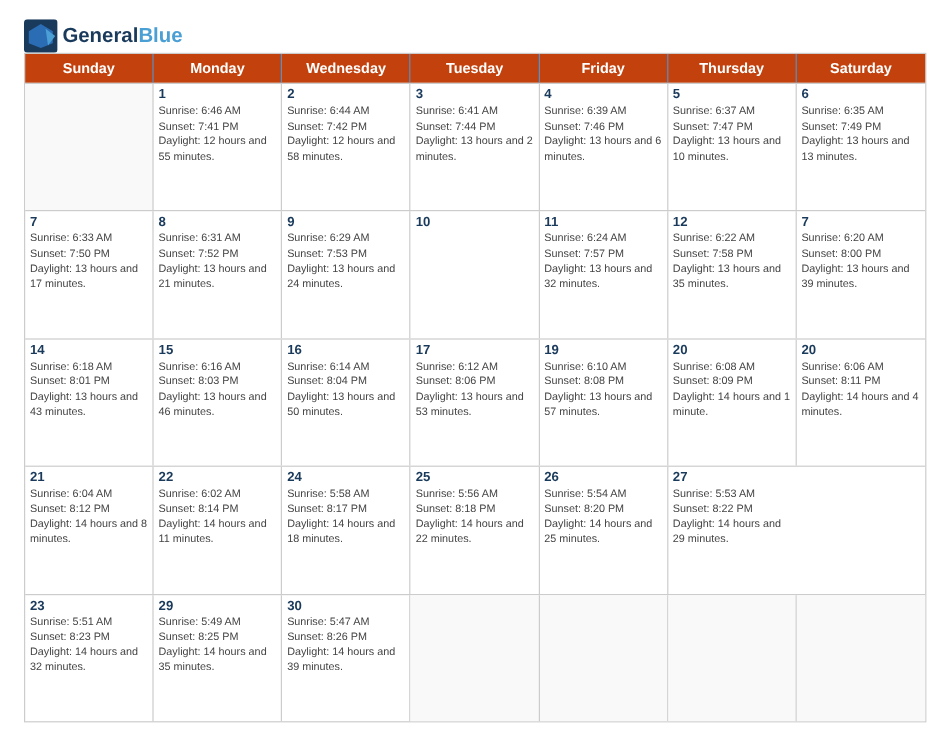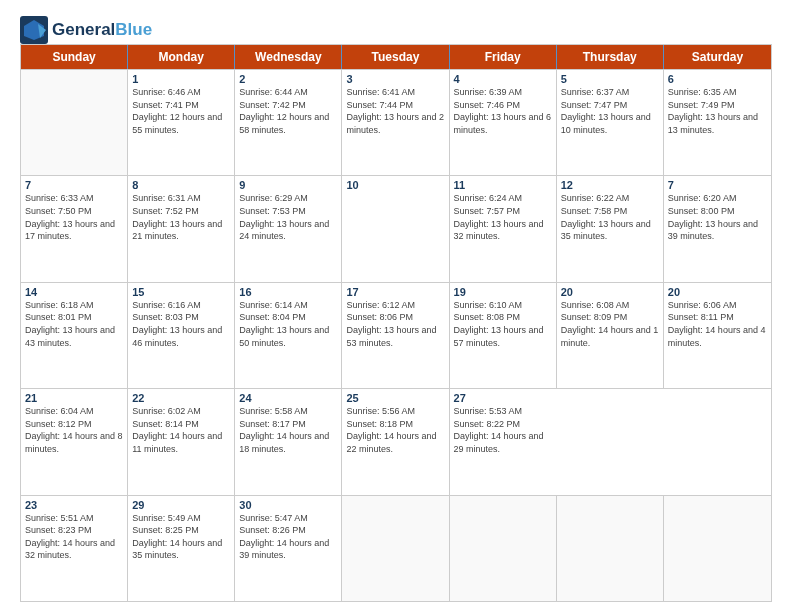--- a/index.html
+++ b/index.html
@@ -228,20 +228,24 @@
           </div>
           <div class="cal-cell">
             <span class="day-num">24</span>
             <div class="day-info">Sunrise: 5:58 AM<br>Sunset: 8:17 PM<br>Daylight: 14 hours and 18 minutes.</div>
           </div>
           <div class="cal-cell">
             <span class="day-num">25</span>
             <div class="day-info">Sunrise: 5:56 AM<br>Sunset: 8:18 PM<br>Daylight: 14 hours and 22 minutes.</div>
           </div>
           <div class="cal-cell">
+            <span class="day-num">26</span>
+            <div class="day-info">Sunrise: 5:54 AM<br>Sunset: 8:20 PM<br>Daylight: 14 hours and 25 minutes.</div>
+          </div>
+          <div class="cal-cell">
             <span class="day-num">27</span>
             <div class="day-info">Sunrise: 5:53 AM<br>Sunset: 8:22 PM<br>Daylight: 14 hours and 29 minutes.</div>
           </div>
         </div>
         <div class="cal-week">
           <div class="cal-cell">
             <span class="day-num">23</span>
             <div class="day-info">Sunrise: 5:51 AM<br>Sunset: 8:23 PM<br>Daylight: 14 hours and 32 minutes.</div>
           </div>
           <div class="cal-cell">

